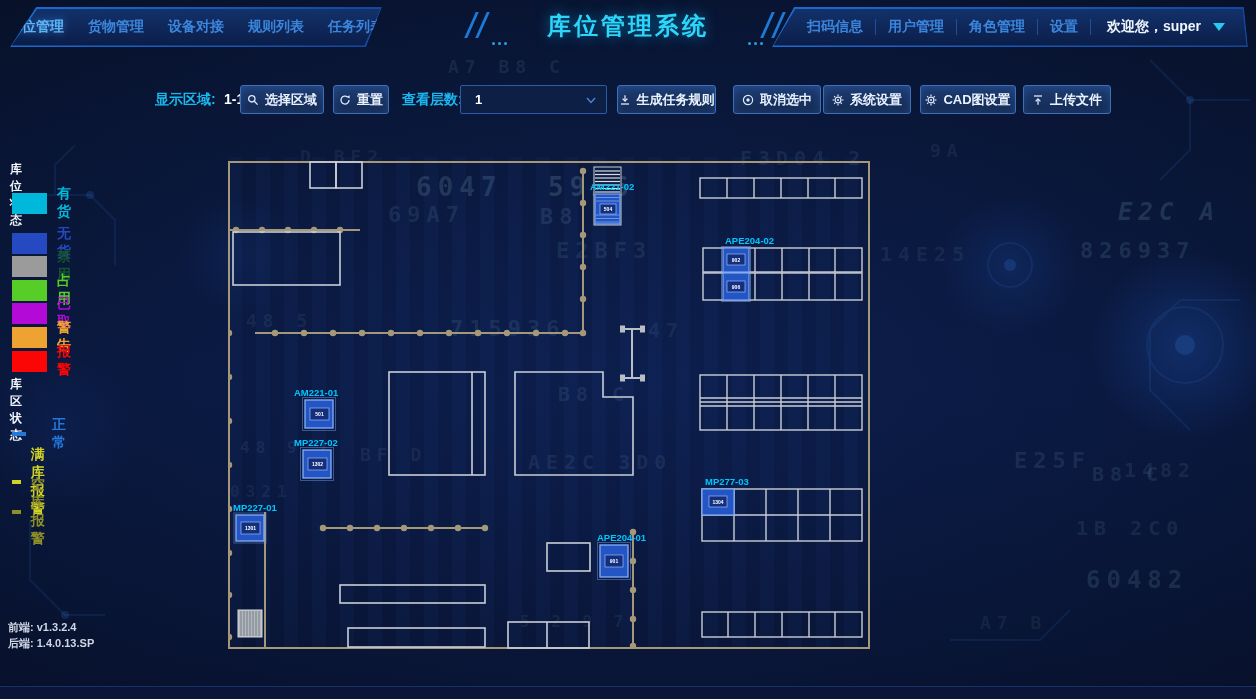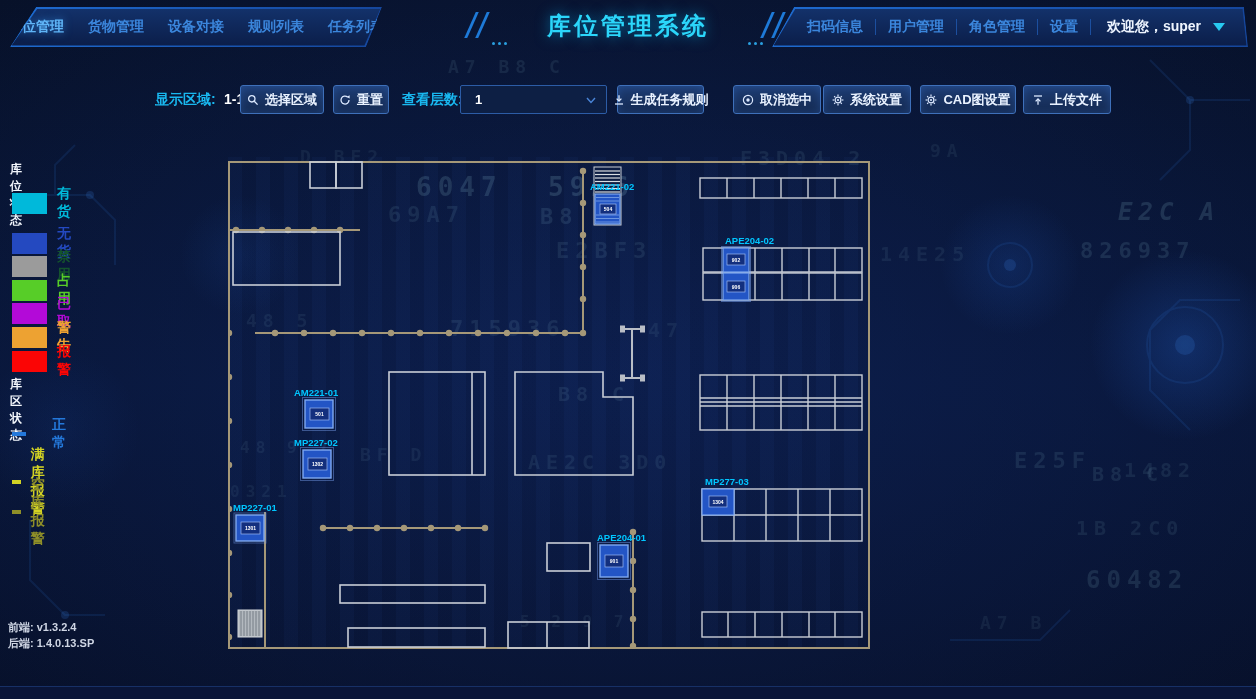--- a/index.html
+++ b/index.html
@@ -195,21 +195,21 @@
   </div>
 
   <span class="tb-label" style="left:402px;">查看层数:</span>
   <div id="layer-select">
     <span>1</span>
     <svg width="10" height="7" viewBox="0 0 10 7">
       <polyline points="1,1 5,5.5 9,1" stroke="#4a85d8" stroke-width="1.4" fill="none"></polyline>
     </svg>
   </div>
 
-  <div class="btn" style="left:617px; width:87px;">
+  <div class="btn" style="left:617px; width:99px;">
     <svg width="12" height="12" viewBox="0 0 12 12">
       <line x1="6" y1="1.2" x2="6" y2="6.8" stroke="#dce9ff" stroke-width="1.3"></line>
       <polyline points="3.6,4.6 6,7 8.4,4.6" stroke="#dce9ff" stroke-width="1.3" fill="none"></polyline>
       <line x1="2" y1="10" x2="10" y2="10" stroke="#dce9ff" stroke-width="1.3"></line>
     </svg>
     <span>生成任务规则</span>
   </div>
 
   <div class="btn" style="left:733px; width:88px;">
     <svg width="12" height="12" viewBox="0 0 12 12">

